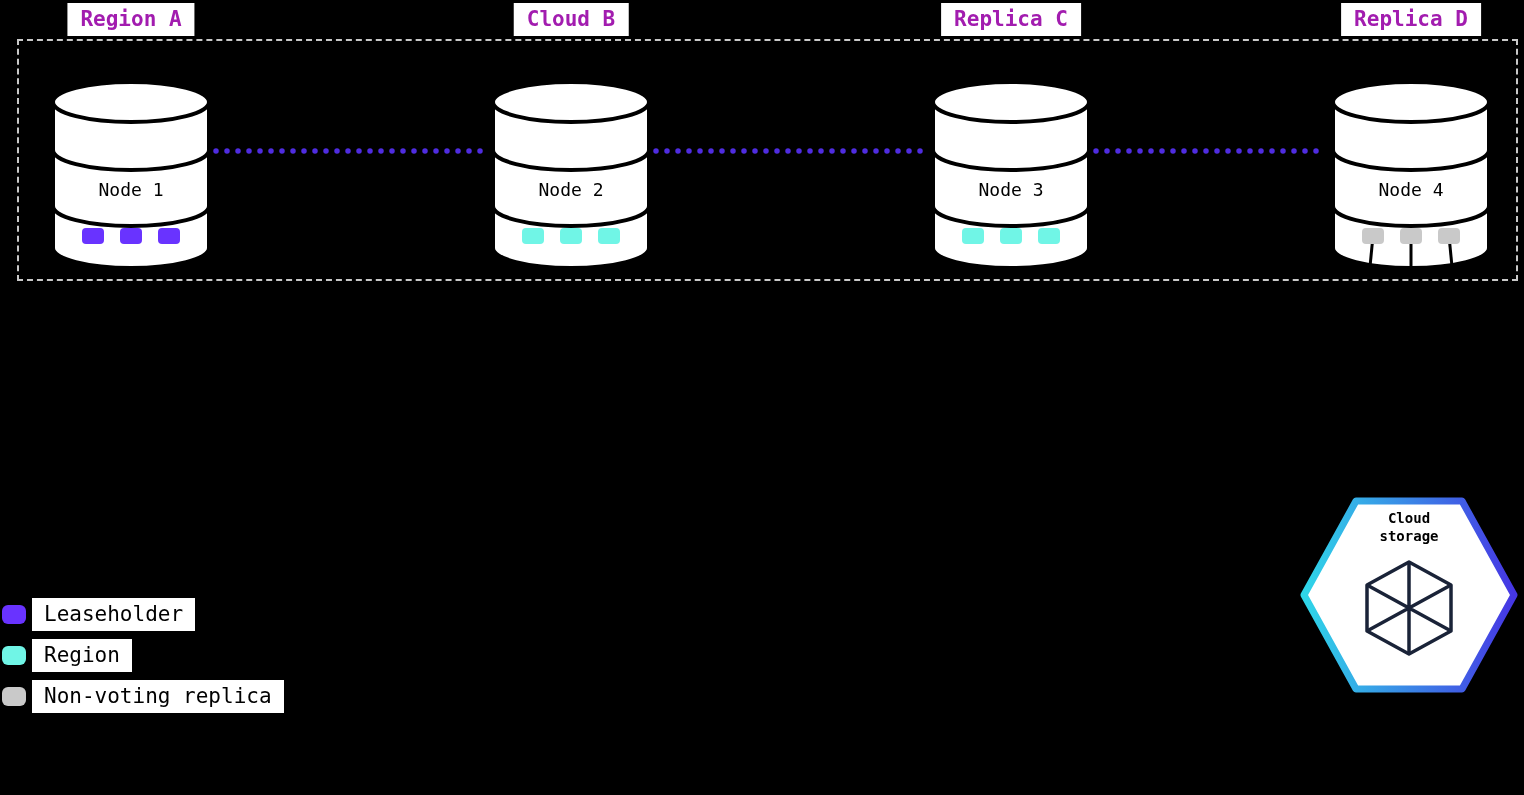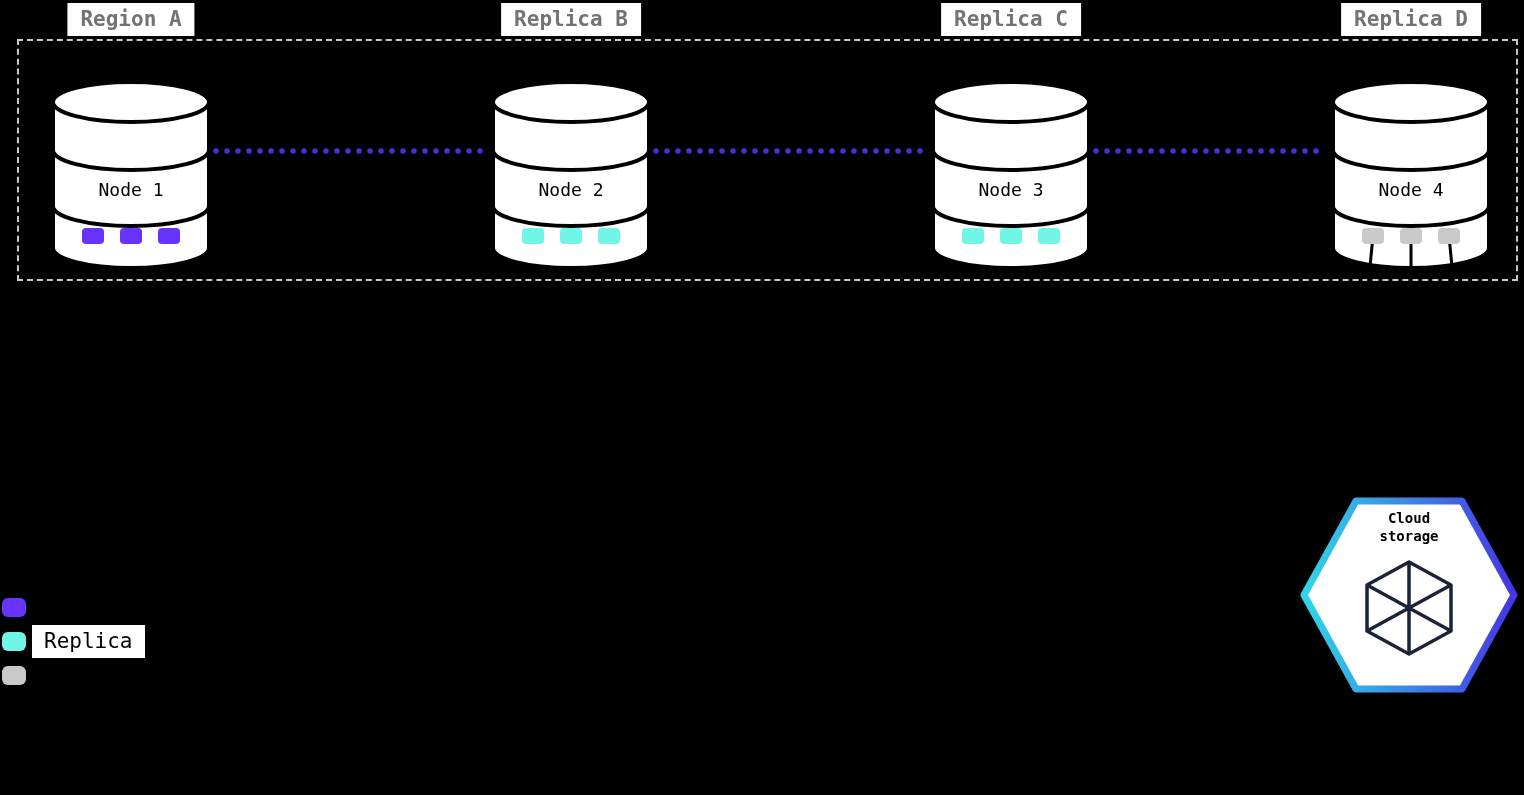--- a/index.html
+++ b/index.html
@@ -1,39 +1,39 @@
 <!DOCTYPE html>
 <html><head>
 <meta charset="utf-8">
 <style>
   html,body{margin:0;padding:0;background:#000;}
   .canvas{position:relative;width:1524px;height:795px;background:#000;
           font-family:"DejaVu Sans Mono","Liberation Mono",monospace;overflow:hidden;}
-  .region-label{position:absolute;top:3px;transform:translateX(-50%);background:#fff;color:#737373;
+  .region-label{position:absolute;top:3px;transform:translateX(-50%);background:#fff;color:#a21caf;
                 font-weight:700;font-size:21px;line-height:1;padding:6px 13px;white-space:nowrap;}
   .cluster-border{position:absolute;left:17px;top:39px;width:1497px;height:238px;
                   border:2px dashed #c9c9c9;}
   .node-svg{position:absolute;top:78px;}
   .overlay{position:absolute;left:0;top:0;pointer-events:none;}
   .legend{position:absolute;left:2px;top:598px;display:flex;flex-direction:column;gap:8px;align-items:flex-start;}
   .legend-item{display:flex;align-items:center;gap:6px;}
   .chip{width:24px;height:19px;border-radius:6px;flex:none;}
   .legend-label{background:#fff;color:#000;font-size:21px;line-height:1;padding:6px 12px;white-space:nowrap;}
   .hex-svg{position:absolute;left:1298px;top:492px;}
   text{font-family:"DejaVu Sans Mono","Liberation Mono",monospace;}
   .node-label-text{font-size:18px;fill:#000;}
   .cloud-text{font-size:14px;font-weight:700;fill:#000;}
 </style>
 </head>
 <body>
 
 <div class="canvas">
 
   <div class="region-label" style="left:131px">Region A</div>
-  <div class="region-label" style="left:571px">Replica B</div>
+  <div class="region-label" style="left:571px">Cloud B</div>
   <div class="region-label" style="left:1011px">Replica C</div>
   <div class="region-label" style="left:1411px">Replica D</div>
 
   <div class="cluster-border"></div>
 
   <svg class="node-svg" style="left:49px" width="164" height="192" viewBox="0 0 164 192">
     <path d="M4 24 V170 A78 20 0 0 0 160 170 V24 A78 20 0 0 0 4 24 Z" fill="#ffffff"></path>
     <path d="M4 24 V170 A78 20 0 0 0 160 170 V24" fill="none" stroke="#000" stroke-width="4"></path>
     <ellipse cx="82" cy="24" rx="78" ry="20" fill="#ffffff" stroke="#000" stroke-width="4"></ellipse>
     <path d="M4 72 A78 20 0 0 0 160 72" fill="none" stroke="#000" stroke-width="4"></path>
@@ -85,27 +85,29 @@
 
   <svg class="overlay" width="1524" height="795" viewBox="0 0 1524 795">
     <line x1="216" y1="151" x2="486" y2="151" stroke-width="5.5" stroke-linecap="round" stroke-dasharray="0 11" stroke="#4f2ce0"></line>
     <line x1="656" y1="151" x2="926" y2="151" stroke-width="5.5" stroke-linecap="round" stroke-dasharray="0 11" stroke="#4f2ce0"></line>
     <line x1="1096" y1="151" x2="1324" y2="151" stroke-width="5.5" stroke-linecap="round" stroke-dasharray="0 11" stroke="#4f2ce0"></line>
   </svg>
 
   <div class="legend">
     <div class="legend-item">
       <span class="chip" style="background: rgb(105, 51, 255);"></span>
+      <span class="legend-label">Leaseholder</span>
     </div>
     <div class="legend-item">
       <span class="chip" style="background: rgb(112, 245, 230);"></span>
-      <span class="legend-label">Replica</span>
+      <span class="legend-label">Region</span>
     </div>
     <div class="legend-item">
       <span class="chip" style="background: rgb(201, 201, 201);"></span>
+      <span class="legend-label">Non-voting replica</span>
     </div>
   </div>
 
   <svg class="hex-svg" width="222" height="206" viewBox="0 0 222 206">
     <defs>
       <linearGradient id="hexg" x1="0" y1="0" x2="1" y2="0">
         <stop offset="0" stop-color="#2fd6e8"></stop>
         <stop offset="1" stop-color="#4636e4"></stop>
       </linearGradient>
     </defs>

